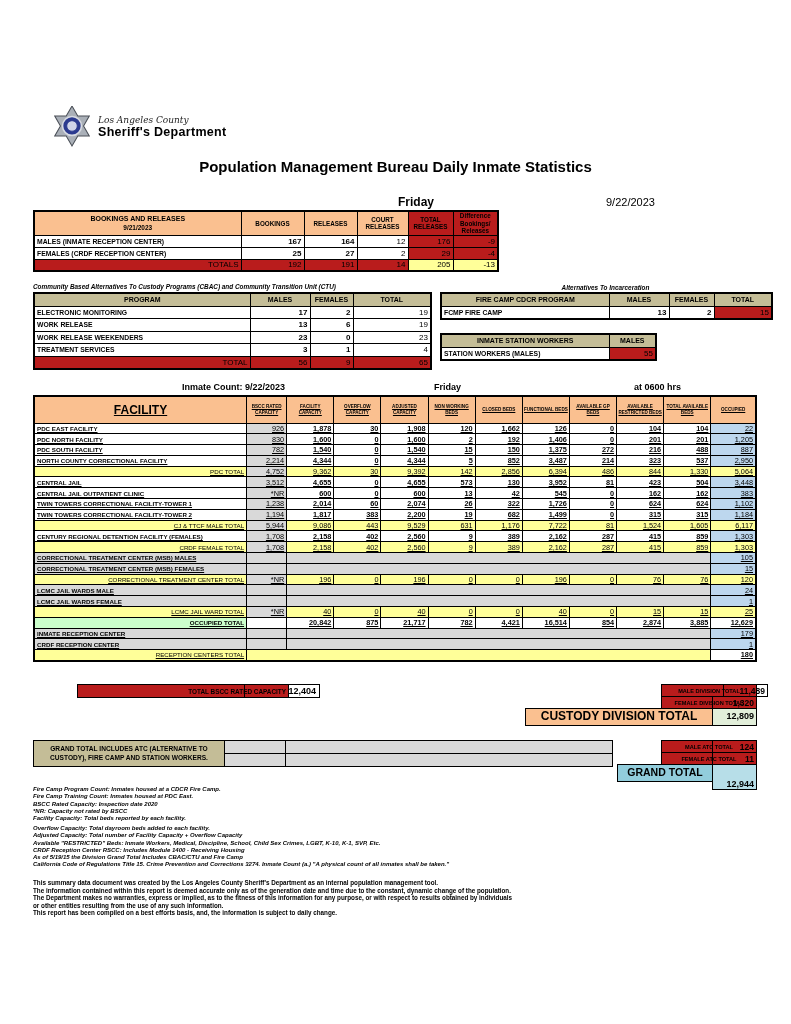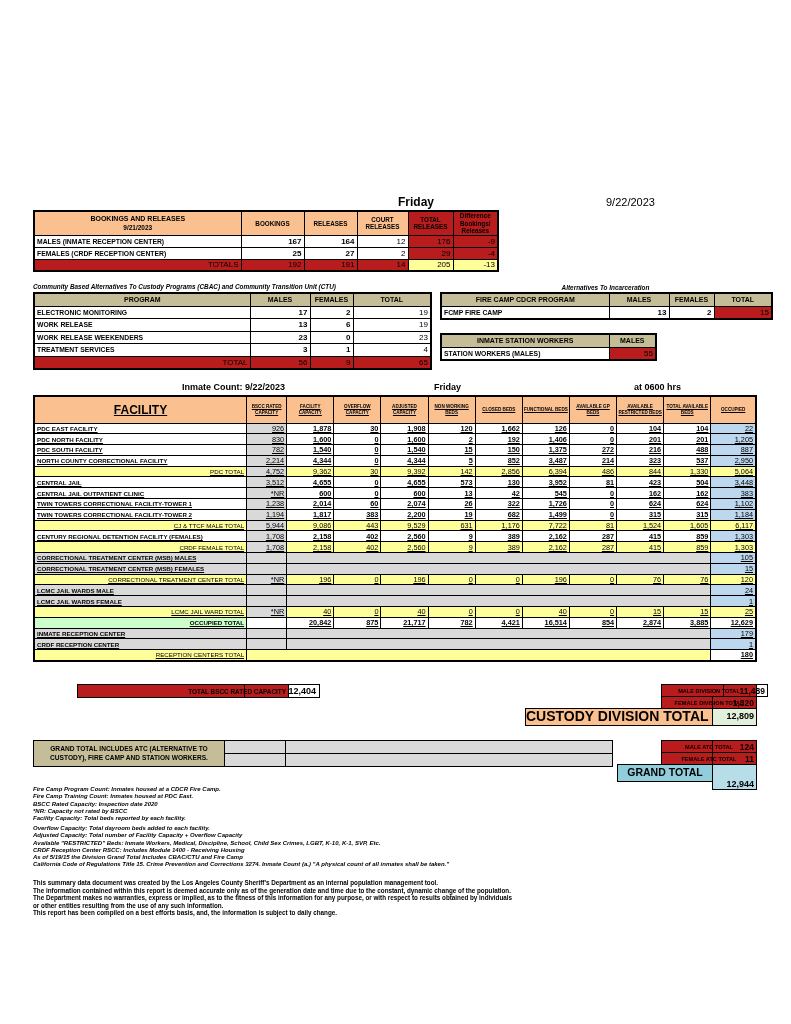--- a/index.html
+++ b/index.html
@@ -77,40 +77,52 @@
   tr.occupied_total td.val,tr.occupied_total td.occ{font-weight:bold;}
   tr.reception_total td.label{background:#FFFF99;text-align:right;font-weight:normal;}
   tr.reception_total td.yellowspan{background:#FFFF99;}
   tr.reception_total td.occ{font-weight:bold;}
 
   
   .abs-cell{position:absolute;box-sizing:border-box;border:1px solid #000;overflow:hidden;white-space:nowrap;}
   .bottom-rows{position:absolute;left:33px;top:684px;width:724px;height:46px;}
   .lbl-sm{font-size:5.6px;font-weight:bold;text-align:center;line-height:12px;}
   .val-sm{font-size:8.5px;font-weight:bold;text-align:right;padding:0 2px;line-height:12px;}
-  .custody-lbl{background:#FAC090;font-size:14px;font-weight:bold;text-align:left;line-height:15px;border:1.5px solid #000;}
+  .custody-lbl{background:#FAC090;font-size:12px;font-weight:bold;text-align:center;line-height:15px;border:1.5px solid #000;}
   .custody-val{background:#E2EFDA;font-size:9px;font-weight:bold;text-align:right;line-height:15px;padding:0 2px;border:1.5px solid #000;}
 
   .atc-block{position:absolute;left:33px;top:740px;width:724px;height:44px;}
   .atc-note{background:#C4BD97;border:1.5px solid #000;font-size:6.6px;font-weight:bold;
             text-align:center;display:flex;align-items:center;justify-content:center;white-space:normal;line-height:1.25;padding:0 4px;}
   .grand-lbl{background:#92CDDC;font-size:10.5px;font-weight:bold;text-align:center;line-height:15px;border:1.5px solid #000;}
   .grand-val{background:#B7DEE8;font-size:9px;font-weight:bold;text-align:right;line-height:15px;padding:12px 2px;border:1.5px solid #000;}
 
   
   .footnotes{position:absolute;left:33px;top:786px;font-size:6px;font-style:italic;font-weight:bold;line-height:7.3px;}
   .footnotes div:nth-child(6){margin-top:2.5px;}
   .disclaimer{position:absolute;left:33px;top:879px;font-size:6.3px;font-weight:bold;line-height:7.6px;}
 </style>
 </head>
 <body>
 
 <div class="page">
 
-
+  <div class="logo">
+    <svg width="40" height="42" viewBox="0 0 38 40">
+      <polygon points="19,0 24.5,9.47 35.45,9.5 30,19 35.45,28.5 24.5,28.53 19,38 13.5,28.53 2.55,28.5 8,19 2.55,9.5 13.5,9.47" fill="#aab0b8" stroke="#4a4f57" stroke-width="1"></polygon>
+      <circle cx="19" cy="19" r="9" fill="#2b3a8f" stroke="#d8dbe2" stroke-width="1.5"></circle>
+      <circle cx="19" cy="19" r="5" fill="#cfd4e8" stroke="#2b3a8f" stroke-width="0.8"></circle>
+    </svg>
+    <div class="logo-text">
+      <div class="agency-script">Los Angeles County</div>
+      <div class="agency-name">Sheriff's Department</div>
+    </div>
+  </div>
+
+  <div class="doc-title">Population Management Bureau Daily Inmate Statistics</div>
   <div class="day-label">Friday</div>
   <div class="date-label">9/22/2023</div>
 
   <table class="bookings">
     <colgroup>
         <col style="width:207px">
         <col style="width:63px">
         <col style="width:53px">
         <col style="width:51px">
         <col style="width:45px">

